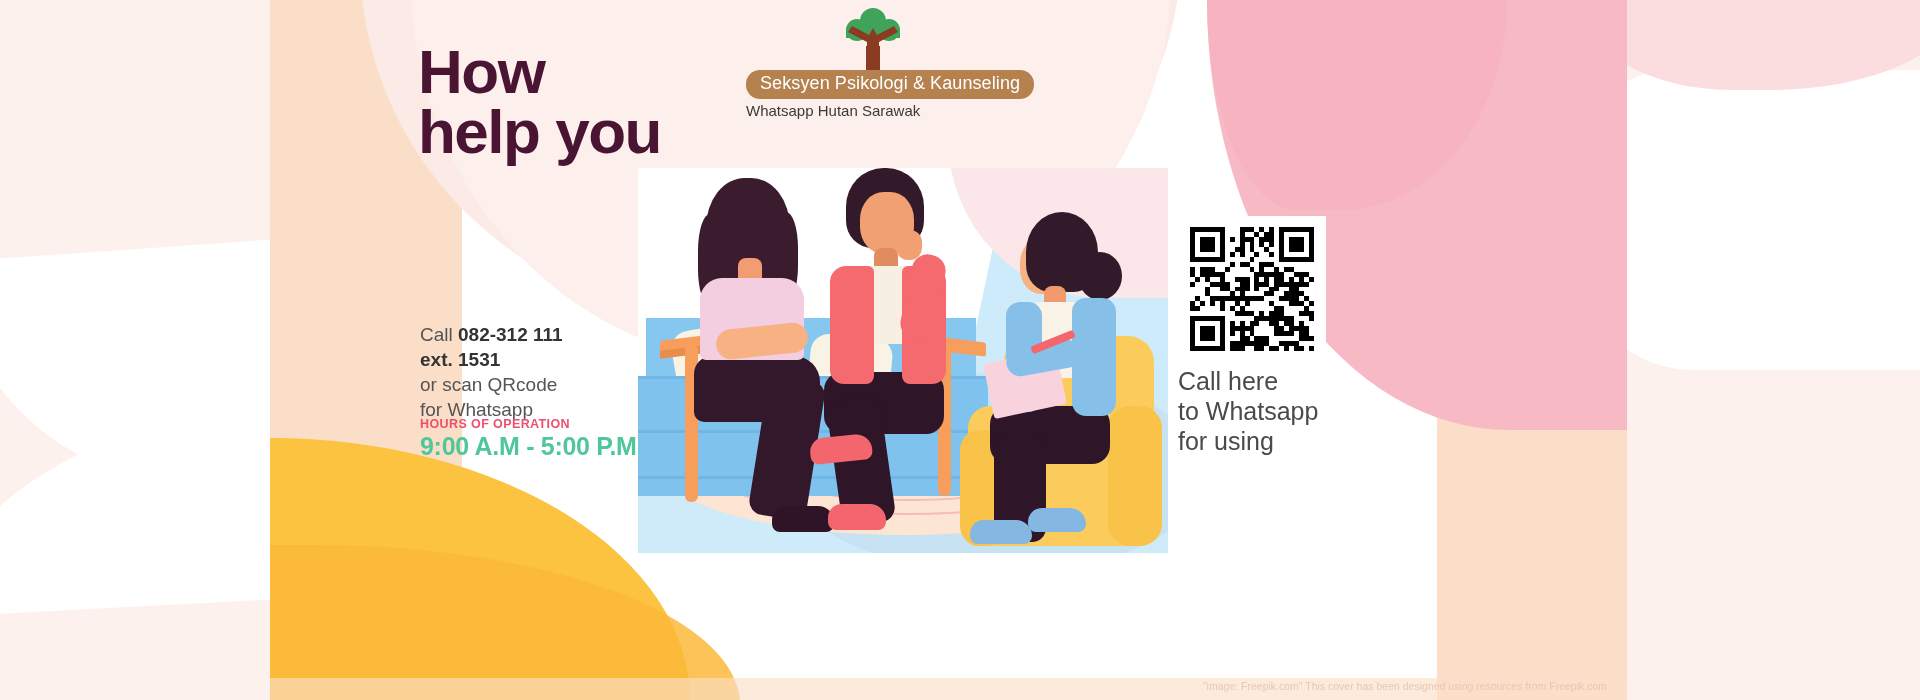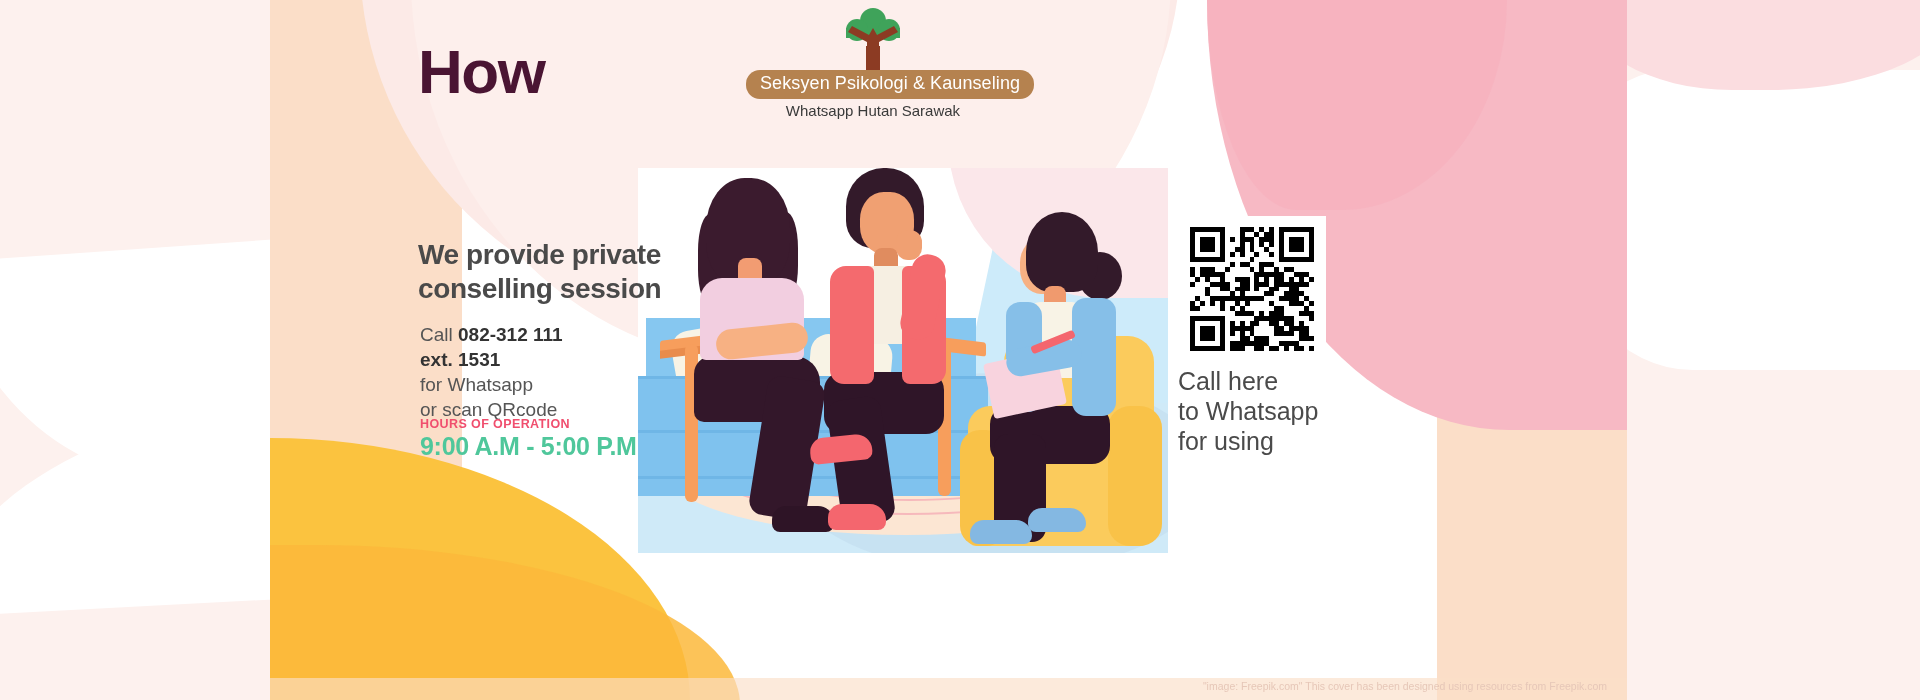--- a/index.html
+++ b/index.html
@@ -164,21 +164,21 @@
   .p3-card-r{position:absolute;left:434px;top:130px;width:44px;height:118px;background:#86BFE8;border-radius:14px;}
   .p3-arm{position:absolute;left:368px;top:176px;width:76px;height:28px;background:#86BFE8;border-radius:14px;transform:rotate(-10deg);}
   .p3-clip{position:absolute;left:350px;top:188px;width:74px;height:56px;background:#F8D3DE;border-radius:4px;transform:rotate(-12deg);}
   .p3-pencil{position:absolute;left:392px;top:170px;width:46px;height:8px;background:#F4666E;border-radius:3px;transform:rotate(-22deg);}
   .p3-leg1{position:absolute;left:352px;top:238px;width:120px;height:58px;background:#2F1528;border-radius:18px;}
   .p3-leg2{position:absolute;left:356px;top:266px;width:52px;height:108px;background:#2F1528;border-radius:14px;}
   .p3-shoe{position:absolute;left:332px;top:352px;width:62px;height:24px;background:#84B8E2;border-radius:14px 16px 8px 8px;}
   .p3-shoe2{position:absolute;left:390px;top:340px;width:58px;height:24px;background:#84B8E2;border-radius:14px 16px 8px 8px;}
 
   
-  .logo{position:absolute;left:476px;top:8px;width:254px;text-align:center;}
+  .logo{position:absolute;left:476px;top:8px;width:254px;text-align:left;}
   .logo-tree{display:block;margin:0 auto;}
   .logo-pill{
     display:inline-block;background:#B5824F;color:#FFFFFF;border-radius:14px;
     padding:3px 14px 5px;font-size:18px;letter-spacing:.1px;margin-top:-2px;white-space:nowrap;
   }
   .logo-sub{color:#3A3A3A;font-size:15px;margin-top:3px;}
 
   
   .headline{
     position:absolute;left:148px;top:42px;width:310px;
@@ -321,32 +321,29 @@
         <rect x="10" y="20" width="54" height="10" fill="#3FA35A"></rect>
         <path d="M31 62 L31 34 L12 24 L16 18 L33 27 L37 20 L41 27 L58 18 L62 24 L43 34 L43 62 Z" fill="#8C3B23"></path>
         <rect x="30" y="38" width="14" height="26" fill="#8C3B23"></rect>
       </svg>
       <span class="logo-pill">Seksyen Psikologi &amp; Kaunseling</span>
       <div class="logo-sub">Whatsapp Hutan Sarawak</div>
     </div>
 
     <div class="headline">
       <div>How</div>
+      <div>help you</div>
     </div>
 
-    <div class="sub">
-      <div>We provide private</div>
-      <div>conselling session</div>
-    </div>
 
     <div class="contact">
       <div><span>Call </span><b>082-312 111</b></div>
       <div><b>ext. 1531</b></div>
+      <div>or scan QRcode</div>
       <div>for Whatsapp</div>
-      <div>or scan QRcode</div>
     </div>
 
     <div class="hours-label">HOURS OF OPERATION</div>
     <div class="hours-value">9:00 A.M - 5:00 P.M</div>
 
 
     <div class="qr-card">
       <div class="qr-grid" id="qr-grid" style="grid-template-columns: repeat(25, 1fr); grid-template-rows: repeat(25, 1fr);">
           <div style="background: rgb(0, 0, 0);"></div>
           <div style="background: rgb(0, 0, 0);"></div>

